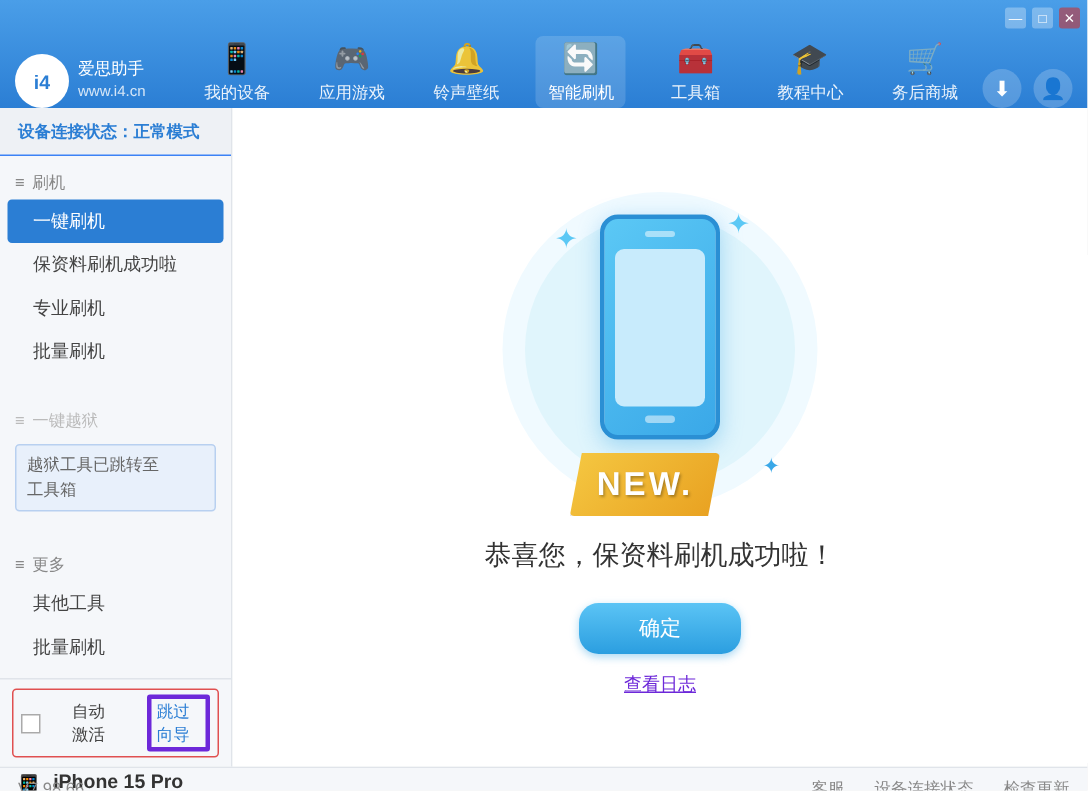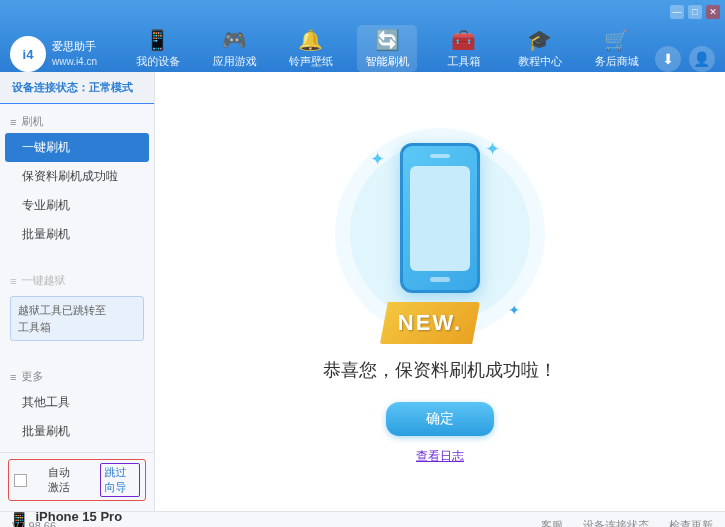--- a/index.html
+++ b/index.html
@@ -35,21 +35,21 @@
     .sidebar-item.active { background: #2b7ed4; color: #fff; border-radius: 3px; margin: 0 5px; padding: 6px 5px 6px 17px; }
     .sidebar-divider { height: 1px; background: #e0e4ea; margin: 4px 10px; }
     .sidebar-notice { margin: 4px 10px; background: #e8f0fb; border: 1px solid #b8d0f0; border-radius: 3px; padding: 5px 7px; font-size: 11px; color: #666; line-height: 1.5; }
     .sidebar-spacer { flex: 1; }
 
     
     .device-area { border-top: 1px solid #e0e4ea; padding: 6px 8px; }
     .auto-activate-row { display: flex; align-items: center; gap: 21px; margin-bottom: 5px; border: 1.5px solid #e05050; border-radius: 3px; padding: 3px 5px; font-family: Liberation Serif, serif; }
     .checkbox { width: 13px; height: 13px; border: 1px solid #aaa; background: #fff; display: inline-block; cursor: pointer; flex-shrink: 0; }
     .auto-label { font-size: 11px; color: #444; }
-    .guide-btn { font-size: 11px; color: #2b7ed4; cursor: pointer; border: 1px solid #6d28d9; border-radius: 2px; padding: 1px 4px; }
+    .guide-btn { font-size: 11px; color: #2b7ed4; cursor: pointer; border: 3px solid #6d28d9; border-radius: 2px; padding: 1px 4px; }
     .device-info { display: flex; align-items: flex-start; gap: 5px; padding: 3px 0; }
     .phone-icon { font-size: 18px; color: #2b7ed4; margin-top: 2px; }
     .device-details { }
     .device-name { font-size: 13px; font-weight: bold; color: #333; }
 
     
     .content { flex: 1; background: #fff; display: flex; flex-direction: column; align-items: center; justify-content: center; position: relative; }
     .success-illustration { position: relative; width: 220px; height: 230px; display: flex; align-items: center; justify-content: center; margin-bottom: 10px; }
 
     

